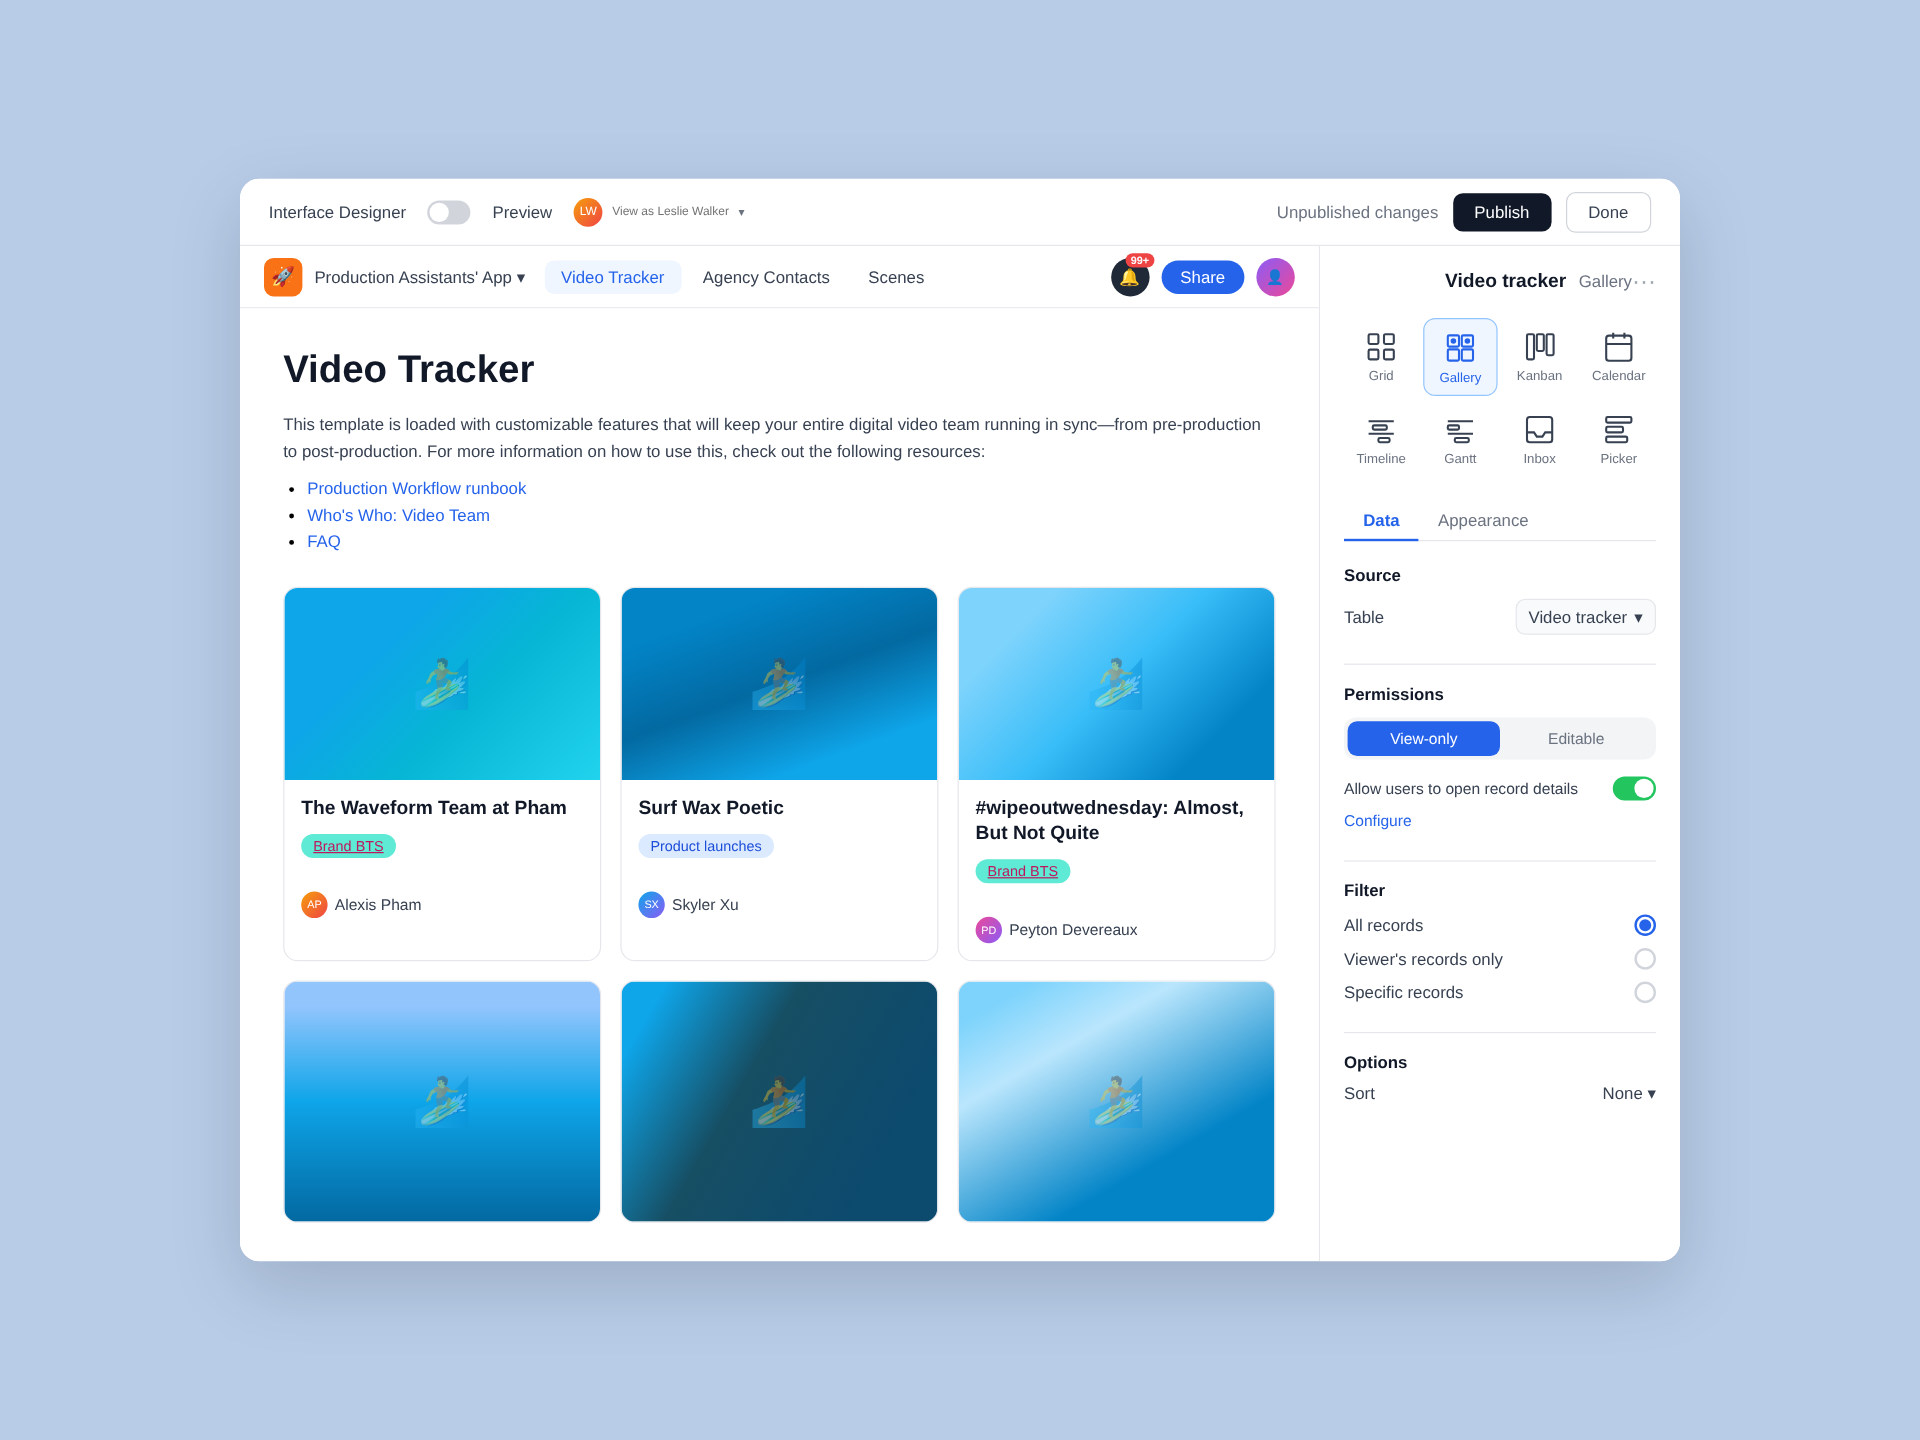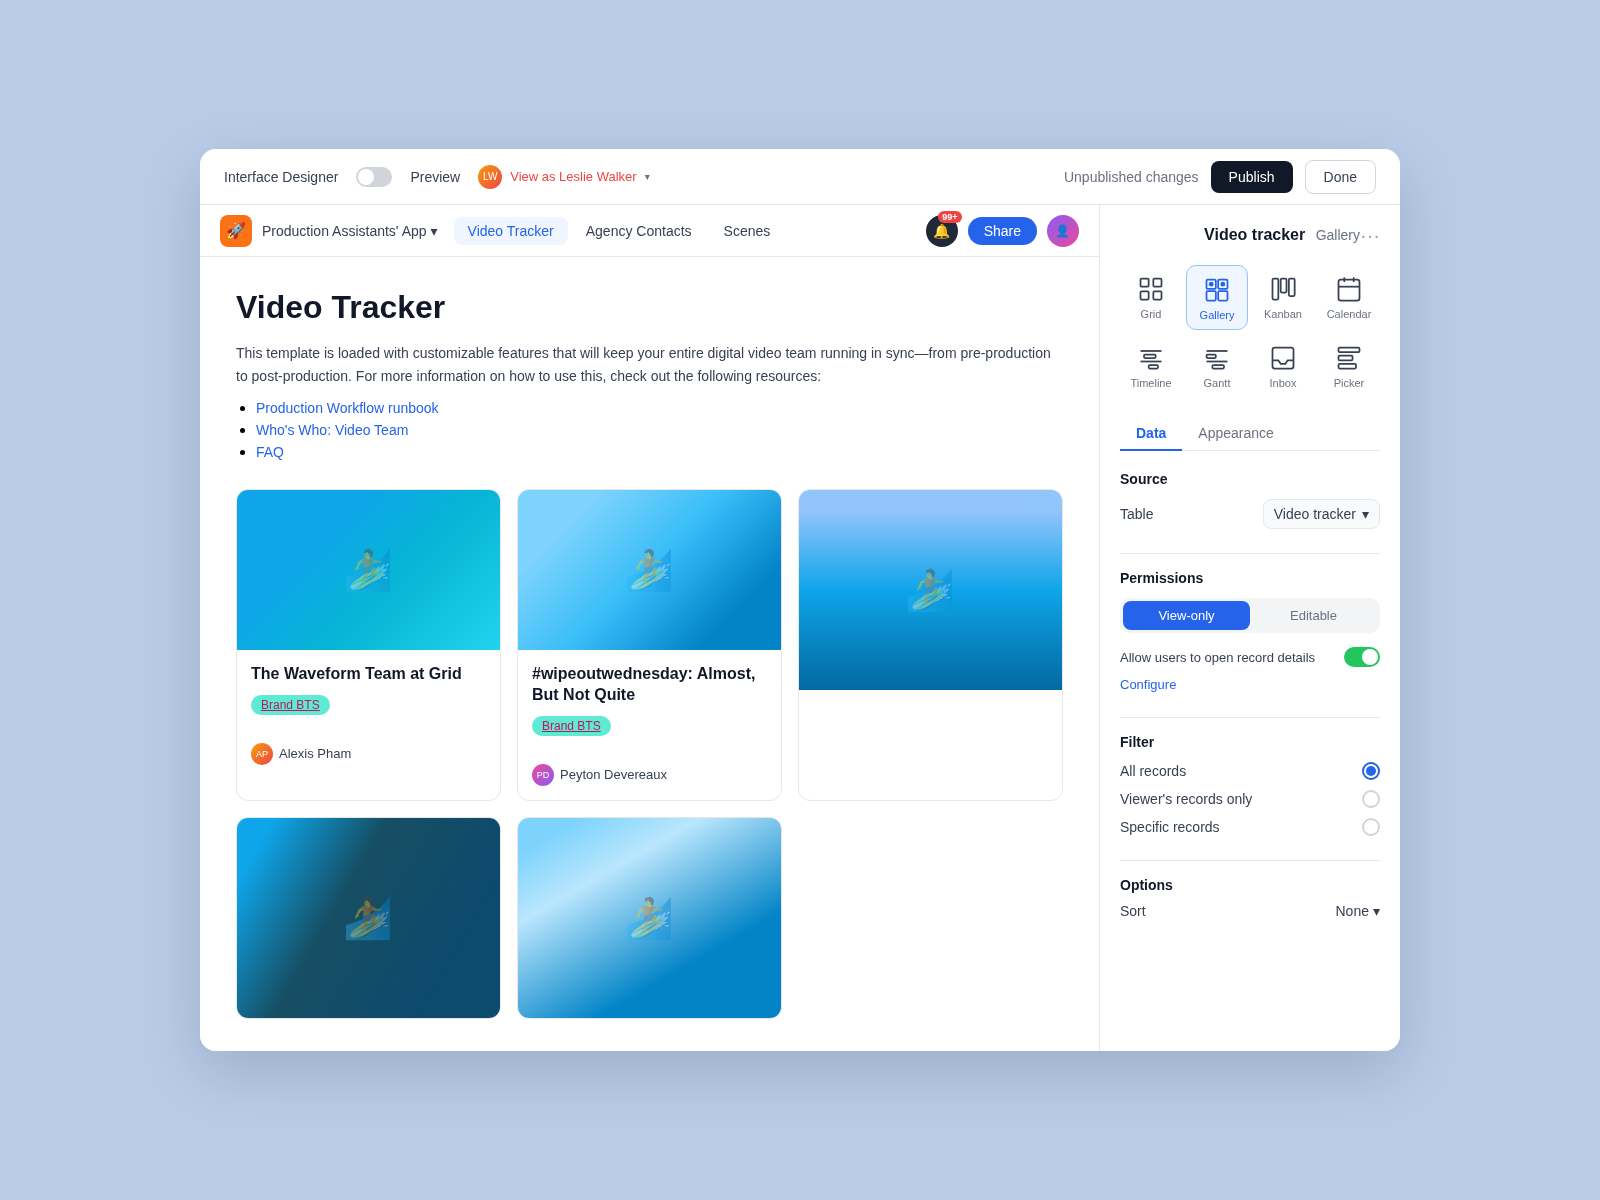--- a/index.html
+++ b/index.html
@@ -73,22 +73,22 @@
       height: 24px;
       border-radius: 50%;
       background: linear-gradient(135deg, #f59e0b, #ef4444);
       display: flex;
       align-items: center;
       justify-content: center;
       font-size: 10px;
       color: #fff;
     }
     .view-as-text {
-      font-size: 13px;
-      color: #ef4444;
+      font-size: 10px;
+      color: #737373;
     }
     .chevron-down {
       font-size: 10px;
       color: #6b7280;
     }
     .top-bar-right {
       display: flex;
       align-items: center;
       gap: 12px;
     }
@@ -622,29 +622,40 @@
           <li><a href="#">Production Workflow runbook</a></li>
           <li><a href="#">Who's Who: Video Team</a></li>
           <li><a href="#">FAQ</a></li>
         </ul>
 
         <div class="gallery-grid">
 
           <div class="gallery-card">
             <div class="card-image-placeholder surf-1"></div>
             <div class="card-body">
-              <div class="card-title">The Waveform Team at Grid</div>
+              <div class="card-title">The Waveform Team at Pham</div>
               <span class="tag tag-pink">Brand BTS</span>
               <div class="card-author">
                 <div class="author-avatar">AP</div>
                 <span>Alexis Pham</span>
               </div>
             </div>
           </div>
 
+          <div class="gallery-card">
+            <div class="card-image-placeholder surf-2"></div>
+            <div class="card-body">
+              <div class="card-title">Surf Wax Poetic</div>
+              <span class="tag tag-blue">Product launches</span>
+              <div class="card-author">
+                <div class="author-avatar" style="background: linear-gradient(135deg, #0ea5e9, #8b5cf6);">SX</div>
+                <span>Skyler Xu</span>
+              </div>
+            </div>
+          </div>
 
           <div class="gallery-card">
             <div class="card-image-placeholder surf-3"></div>
             <div class="card-body">
               <div class="card-title">#wipeoutwednesday: Almost, But Not Quite</div>
               <span class="tag tag-pink">Brand BTS</span>
               <div class="card-author">
                 <div class="author-avatar" style="background: linear-gradient(135deg, #ec4899, #8b5cf6);">PD</div>
                 <span>Peyton Devereaux</span>
               </div>

